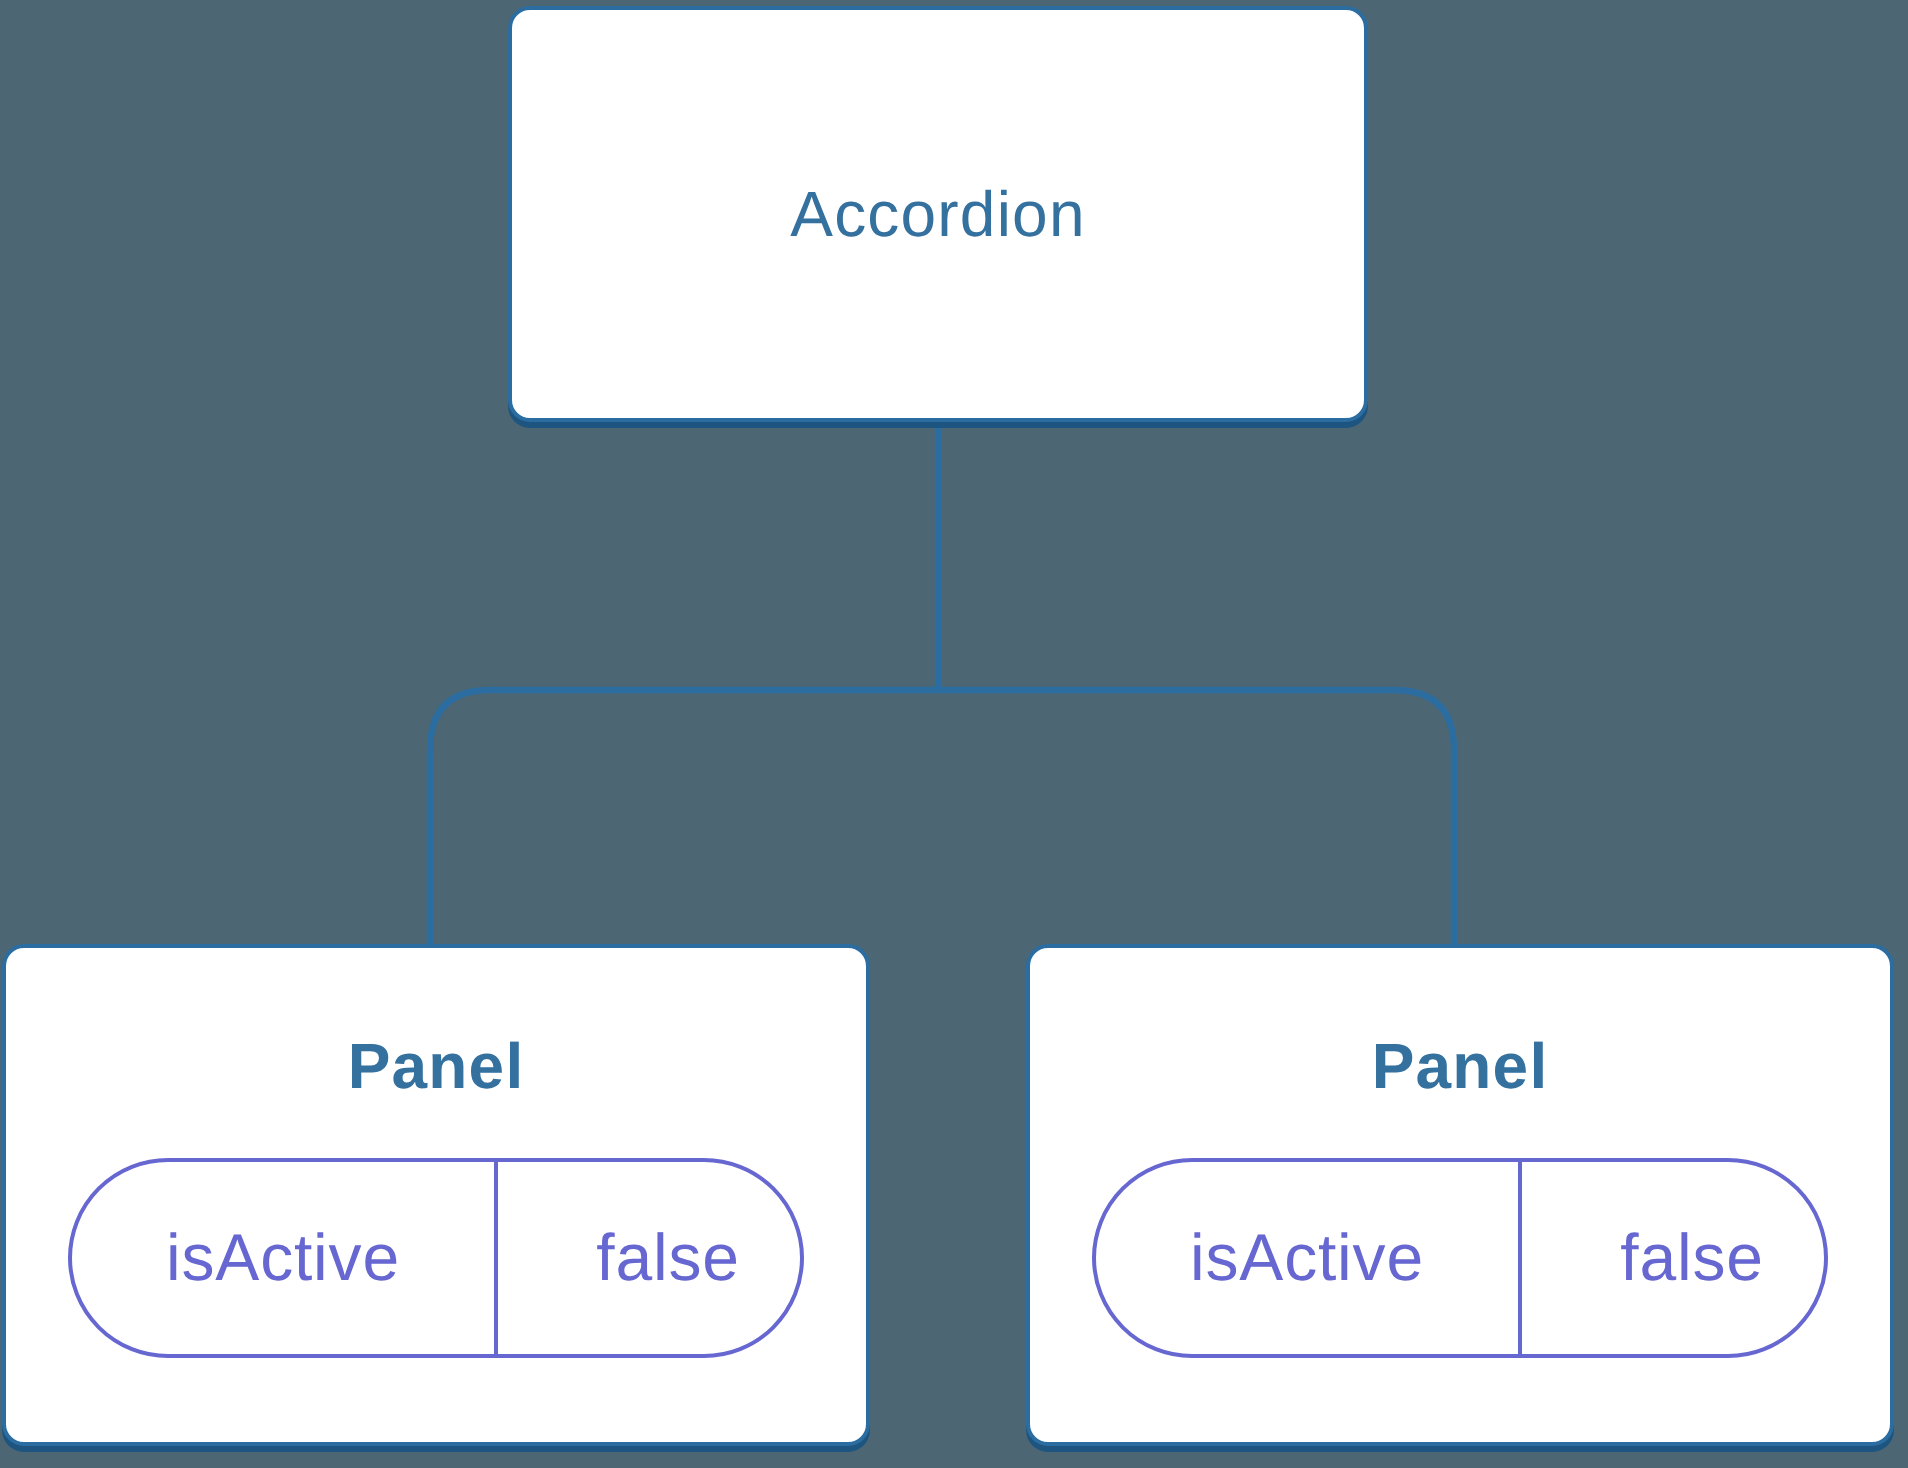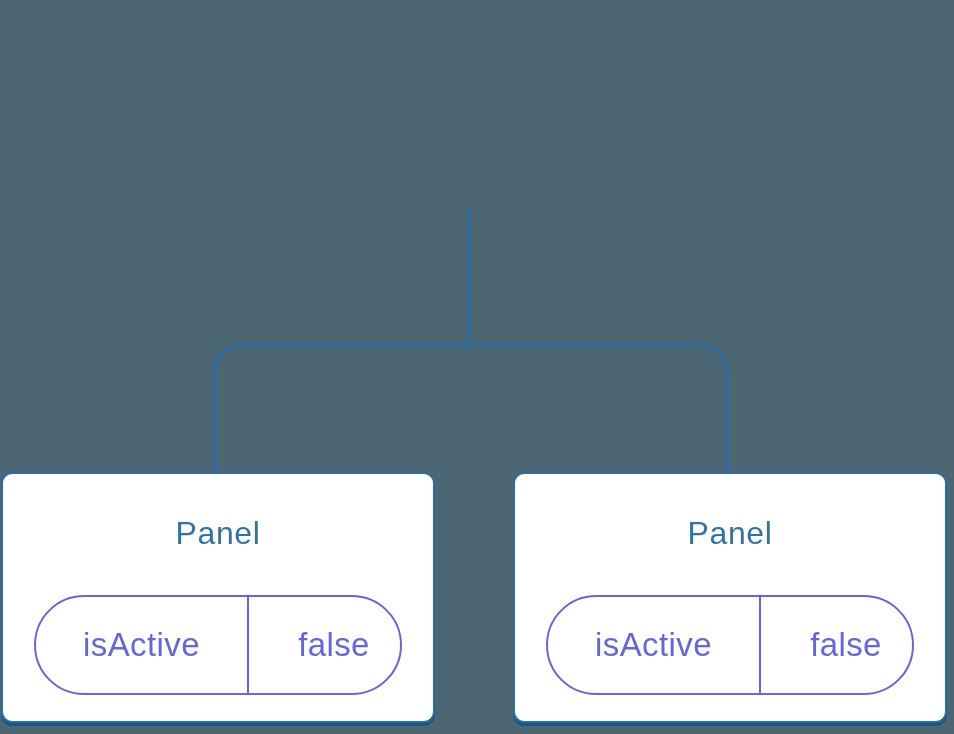--- a/index.html
+++ b/index.html
@@ -59,26 +59,26 @@
     display: flex;
     flex-direction: column;
     align-items: center;
   }
   .card.panel.left  { left: 1px; }
   .card.panel.right { left: 513px; }
   .panel-title {
     margin-top: 42px;
     color: var(--title-text);
     font-size: 32px;
-    font-weight: 400;
+    font-weight: 700;
     letter-spacing: 0.6px;
     line-height: 1.1;
   }
   .state-pill {
-    margin-top: 44px;
+    margin-top: 28px;
     width: 368px;
     height: 100px;
     border: 2.5px solid var(--state);
     border-radius: 50px;
     display: flex;
     overflow: hidden;
   }
   .state-cell {
     display: flex;
     align-items: center;
@@ -93,20 +93,23 @@
 </head>
 <body>
 
 <div class="stage">
 
   <svg class="connectors" viewBox="0 0 954 734" aria-hidden="true">
     <path d="M469,209 L469,345"></path>
     <path d="M215,472 L215,375 Q215,345 245,345 L697,345 Q727,345 727,375 L727,472"></path>
   </svg>
 
+  <div class="card root">
+    <span class="root-label">Accordion</span>
+  </div>
 
   <div class="card panel left">
     <div class="panel-title">Panel</div>
     <div class="state-pill">
       <div class="state-cell key">isActive</div>
       <div class="state-cell value">false</div>
     </div>
   </div>
 
   <div class="card panel right">

